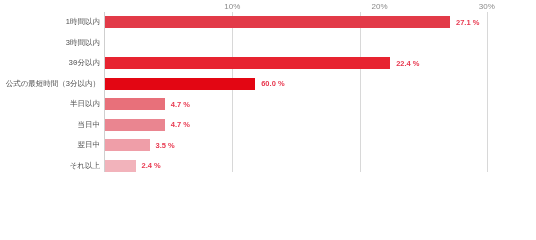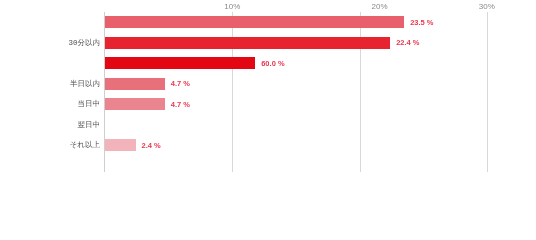--- a/index.html
+++ b/index.html
@@ -121,33 +121,38 @@
 
   <div class="gridlines">
     <div class="baseline"></div>
   <div class="gridline" style="left: 232.3px; background: rgb(216, 216, 216);"></div>
       <div class="gridline" style="left: 359.6px; background: rgb(216, 216, 216);"></div>
       <div class="gridline" style="left: 486.9px; background: rgb(216, 216, 216);"></div>
     </div>
 
   <div class="rows">
       <div class="row">
+        <div class="row-label" style="color: rgb(77, 77, 77);">1時間以内</div>
         <div class="bar-wrap">
-          <div class="bar" style="width: 299.155px; background: rgb(232, 96, 107);"></div>
-          <span class="bar-value" style="color: rgb(232, 56, 79);">23.5 %</span>
+          <div class="bar" style="width: 344.983px; background: rgb(226, 58, 72);"></div>
+          <span class="bar-value" style="color: rgb(232, 56, 79);">27.1 %</span>
         </div>
+      </div>
+      <div class="row">
+        <div class="row-label" style="color: rgb(77, 77, 77);">3時間以内</div>
       </div>
       <div class="row">
         <div class="row-label" style="color: rgb(77, 77, 77); font-family: Liberation Mono, monospace;">30分以内</div>
         <div class="bar-wrap">
           <div class="bar" style="width: 285.152px; background: rgb(231, 35, 48);"></div>
           <span class="bar-value" style="color: rgb(232, 56, 79);">22.4 %</span>
         </div>
       </div>
       <div class="row">
+        <div class="row-label" style="color: rgb(77, 77, 77);">公式の最短時間（3分以内）</div>
         <div class="bar-wrap">
           <div class="bar" style="width: 150.214px; background: rgb(227, 6, 19);"></div>
           <span class="bar-value" style="color: rgb(232, 56, 79);">60.0 %</span>
         </div>
       </div>
       <div class="row">
         <div class="row-label" style="color: rgb(77, 77, 77); text-align: right;">半日以内</div>
         <div class="bar-wrap">
           <div class="bar" style="width: 59.831px; background: rgb(232, 112, 122);"></div>
           <span class="bar-value" style="color: rgb(232, 56, 79);">4.7 %</span>
@@ -155,20 +160,24 @@
       </div>
       <div class="row">
         <div class="row-label" style="color: rgb(77, 77, 77); font-family: Liberation Mono, monospace;">当日中</div>
         <div class="bar-wrap">
           <div class="bar" style="width: 59.831px; background: rgb(234, 133, 144);"></div>
           <span class="bar-value" style="color: rgb(232, 56, 79);">4.7 %</span>
         </div>
       </div>
       <div class="row">
         <div class="row-label" style="color: rgb(77, 77, 77);">翌日中</div>
+        <div class="bar-wrap">
+          <div class="bar" style="width: 44.555px; background: rgb(239, 158, 168);"></div>
+          <span class="bar-value" style="color: rgb(232, 56, 79);">3.5 %</span>
+        </div>
       </div>
       <div class="row">
         <div class="row-label" style="color: rgb(77, 77, 77);">それ以上</div>
         <div class="bar-wrap">
           <div class="bar" style="width: 30.552px; background: rgb(242, 179, 187);"></div>
           <span class="bar-value" style="color: rgb(232, 56, 79);">2.4 %</span>
         </div>
       </div>
     </div>
 

